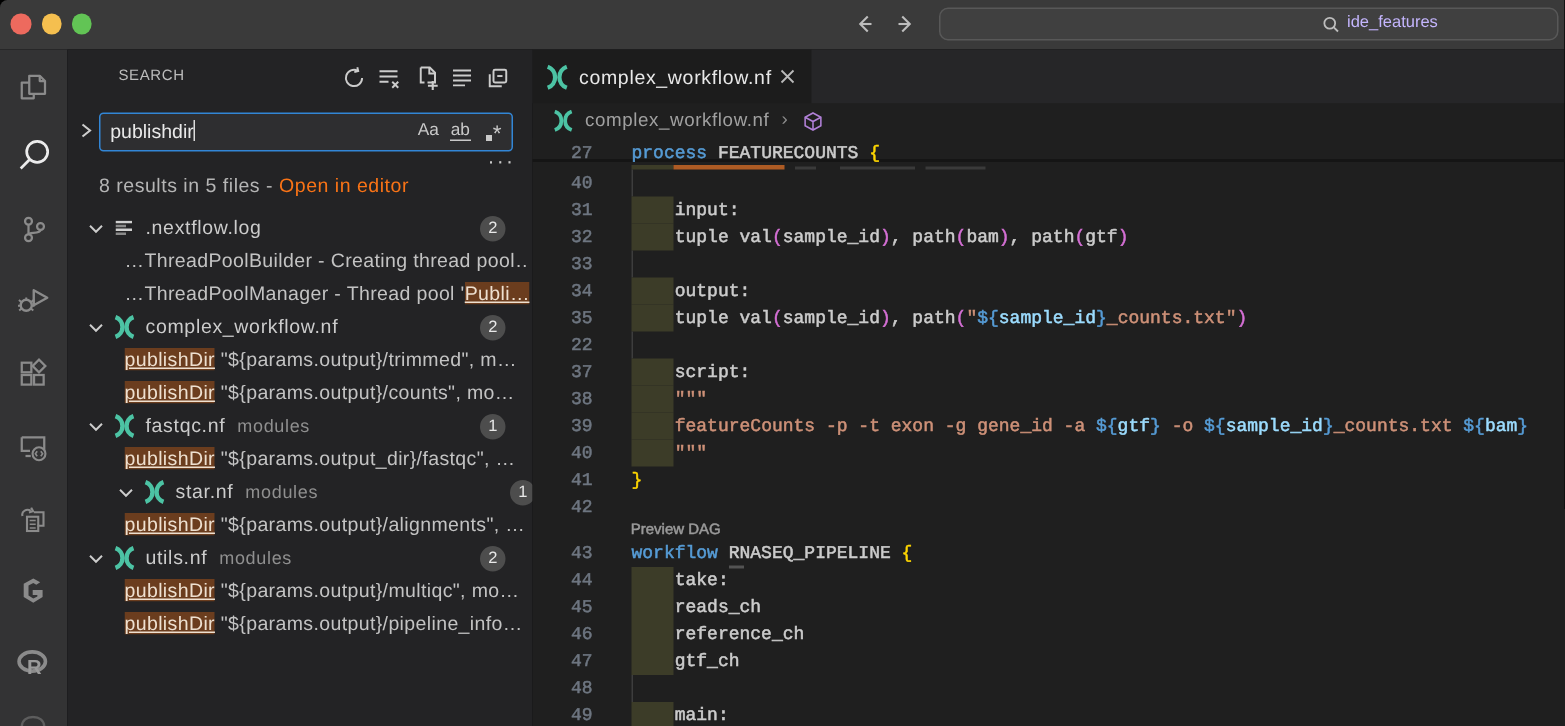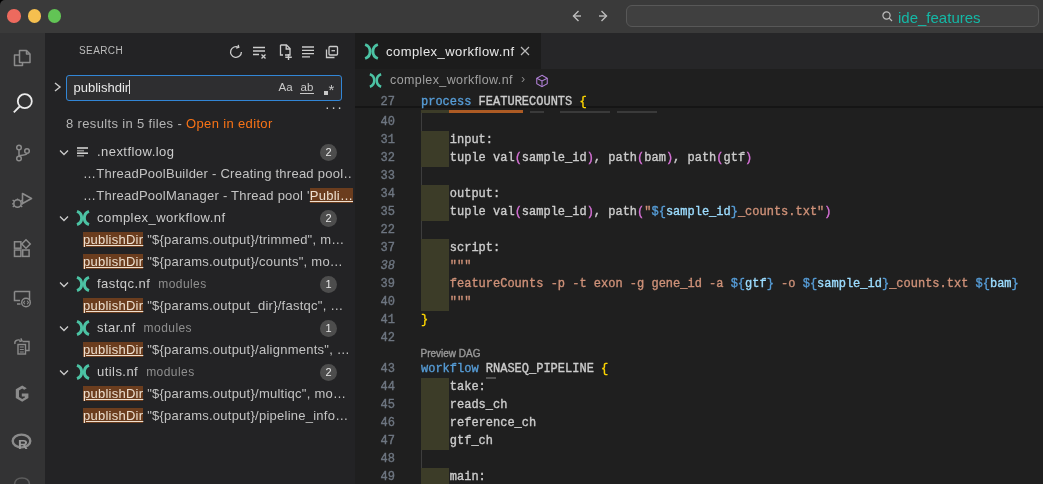--- a/index.html
+++ b/index.html
@@ -65,21 +65,21 @@
     </svg>
   <svg class="abs" style="left:596px;top:8px;" width="16" height="16" viewBox="0 0 16 16">
       <path d="M5.5 3 L10.5 8 L5.5 13" stroke="#bdbdbd" stroke-width="1.4" fill="none"></path>
       <path d="M3 8 H10.5" stroke="#bdbdbd" stroke-width="1.4" fill="none"></path>
     </svg>
   <div class="abs" style="left:626px;top:5px;width:413px;height:22px;background:#404040;border:1px solid #585858;border-radius:6px;"></div>
   <svg class="abs" style="left:881px;top:10px;" width="13" height="13" viewBox="0 0 13 13">
       <circle cx="5.5" cy="5.5" r="3.6" stroke="#bdbdbd" stroke-width="1.2" fill="none"></circle>
       <path d="M8.2 8.2 L11 11" stroke="#bdbdbd" stroke-width="1.2"></path>
     </svg>
-  <div class="abs" style="left:898px;top:9px;font-size:15px;color:#14b8a6;text-align:right;">ide_features</div>
+  <div class="abs" style="left:898px;top:9px;font-size:11px;color:#c4b5fd;text-align:right;">ide_features</div>
 </div>
 
 <div id="activitybar">
 
   <svg style="top:13px;" width="24" height="24" viewBox="0 0 24 24">
       <path d="M9.5 4.5 h7 l3.5 3.5 v8.5 h-10.5 z" stroke="#8b8b8b" stroke-width="1.5" fill="none" stroke-linejoin="round"></path>
       <path d="M16.5 4.5 v3.5 h3.5" stroke="#8b8b8b" stroke-width="1.5" fill="none" stroke-linejoin="round"></path>
       <path d="M9.5 9 h-5 v10.5 h8 v-2.5" stroke="#8b8b8b" stroke-width="1.5" fill="none" stroke-linejoin="round"></path>
     </svg>
 
@@ -220,21 +220,21 @@
         <svg class="ficon" style="left:30px;top:3px;" width="16" height="16" viewBox="0 0 16 16">
           <path d="M2 1.4 A 7 7 0 0 1 2 14.6" stroke="#4cc3a4" stroke-width="3" fill="none"></path>
           <path d="M14 1.4 A 7 7 0 0 0 14 14.6" stroke="#4cc3a4" stroke-width="3" fill="none"></path>
         </svg>
         <span class="fname">fastqc.nf<span class="fdesc">modules</span></span>
         <span class="badge">1</span>
       </div>
       <div class="row" style="top:262px;">
         <span class="res"><span class="hl">publishDir</span> "${params.output_dir}/fastqc", …</span>
       </div>
-      <div class="row" style="top:284px;">
+      <div class="row" style="top:284px;margin-left:20px;">
         <svg class="chev" width="10" height="7" viewBox="0 0 10 7">
           <path d="M1 1.5 L5 5.5 L9 1.5" stroke="#cccccc" stroke-width="1.3" fill="none"></path>
         </svg>
         <svg class="ficon" style="left:30px;top:3px;" width="16" height="16" viewBox="0 0 16 16">
           <path d="M2 1.4 A 7 7 0 0 1 2 14.6" stroke="#4cc3a4" stroke-width="3" fill="none"></path>
           <path d="M14 1.4 A 7 7 0 0 0 14 14.6" stroke="#4cc3a4" stroke-width="3" fill="none"></path>
         </svg>
         <span class="fname">star.nf<span class="fdesc">modules</span></span>
         <span class="badge">1</span>
       </div>
@@ -312,21 +312,21 @@
       <div class="olive" style="top:110.5px;height:18px;"></div>
       <div class="ln" style="top:110.5px;">35</div>
       <div class="cl" style="top:110.5px;">    tuple val<span class="orc">(</span>sample_id<span class="orc">)</span>, path<span class="orc">(</span><span class="str">"</span><span class="ib">${</span><span class="iv">sample_id</span><span class="ib">}</span><span class="str">_counts.txt"</span><span class="orc">)</span></div>
       <div class="guide" style="top:128.5px;height:18px;"></div>
       <div class="ln" style="top:128.5px;">22</div>
       <div class="cl" style="top:128.5px;"></div>
       <div class="olive" style="top:146.5px;height:18px;"></div>
       <div class="ln" style="top:146.5px;">37</div>
       <div class="cl" style="top:146.5px;">    script:</div>
       <div class="olive" style="top:164.5px;height:18px;"></div>
-      <div class="ln" style="top:164.5px;font-style:italic;">38</div>
+      <div class="ln" style="top:164.5px;">38</div>
       <div class="cl" style="top:164.5px;">    <span class="str">"""</span></div>
       <div class="olive" style="top:182.5px;height:18px;"></div>
       <div class="ln" style="top:182.5px;">39</div>
       <div class="cl" style="top:182.5px;">    <span class="str">featureCounts -p -t exon -g gene_id -a </span><span class="ib">${</span><span class="iv">gtf</span><span class="ib">}</span><span class="str"> -o </span><span class="ib">${</span><span class="iv">sample_id</span><span class="ib">}</span><span class="str">_counts.txt </span><span class="ib">${</span><span class="iv">bam</span><span class="ib">}</span></div>
       <div class="olive" style="top:200.5px;height:18px;"></div>
       <div class="ln" style="top:200.5px;">40</div>
       <div class="cl" style="top:200.5px;">    <span class="str">"""</span></div>
       <div class="ln" style="top:218.5px;">41</div>
       <div class="cl" style="top:218.5px;"><span class="gold">}</span></div>
       <div class="ln" style="top:236.5px;">42</div>

